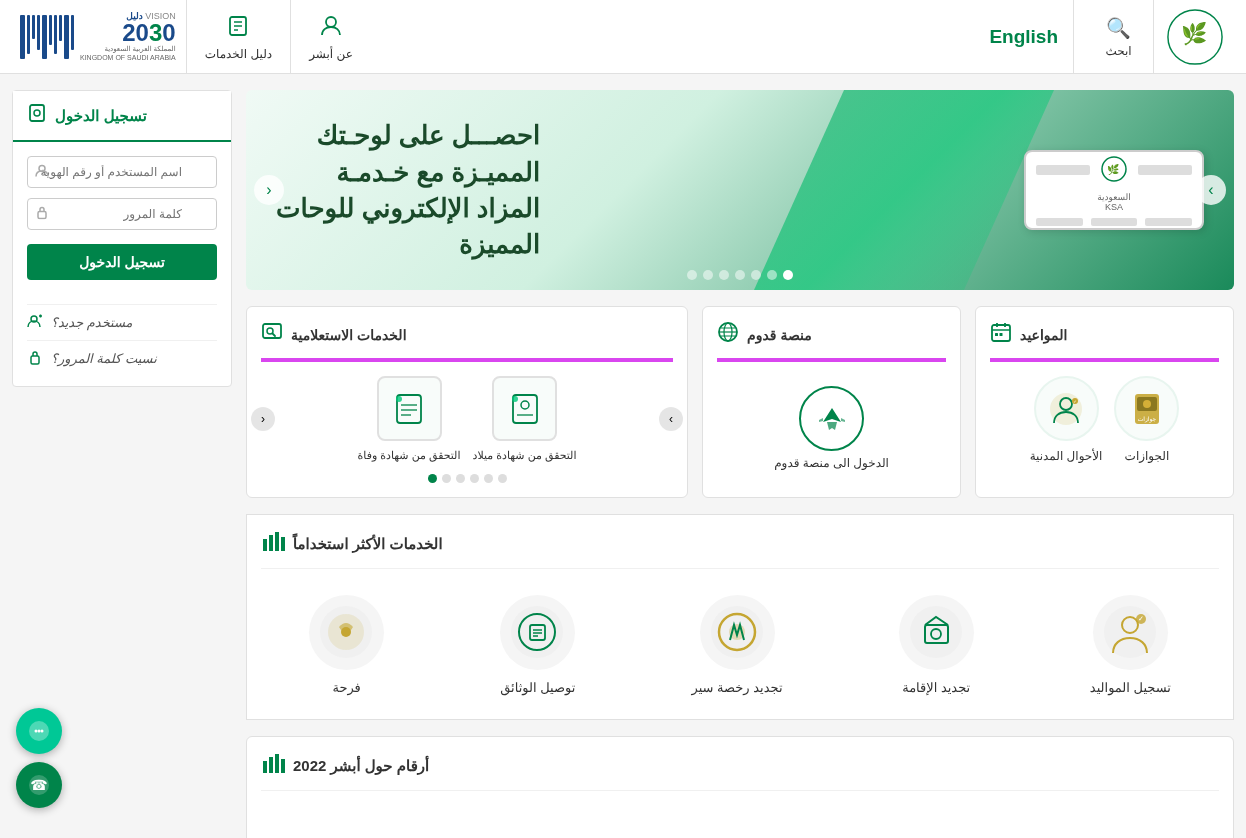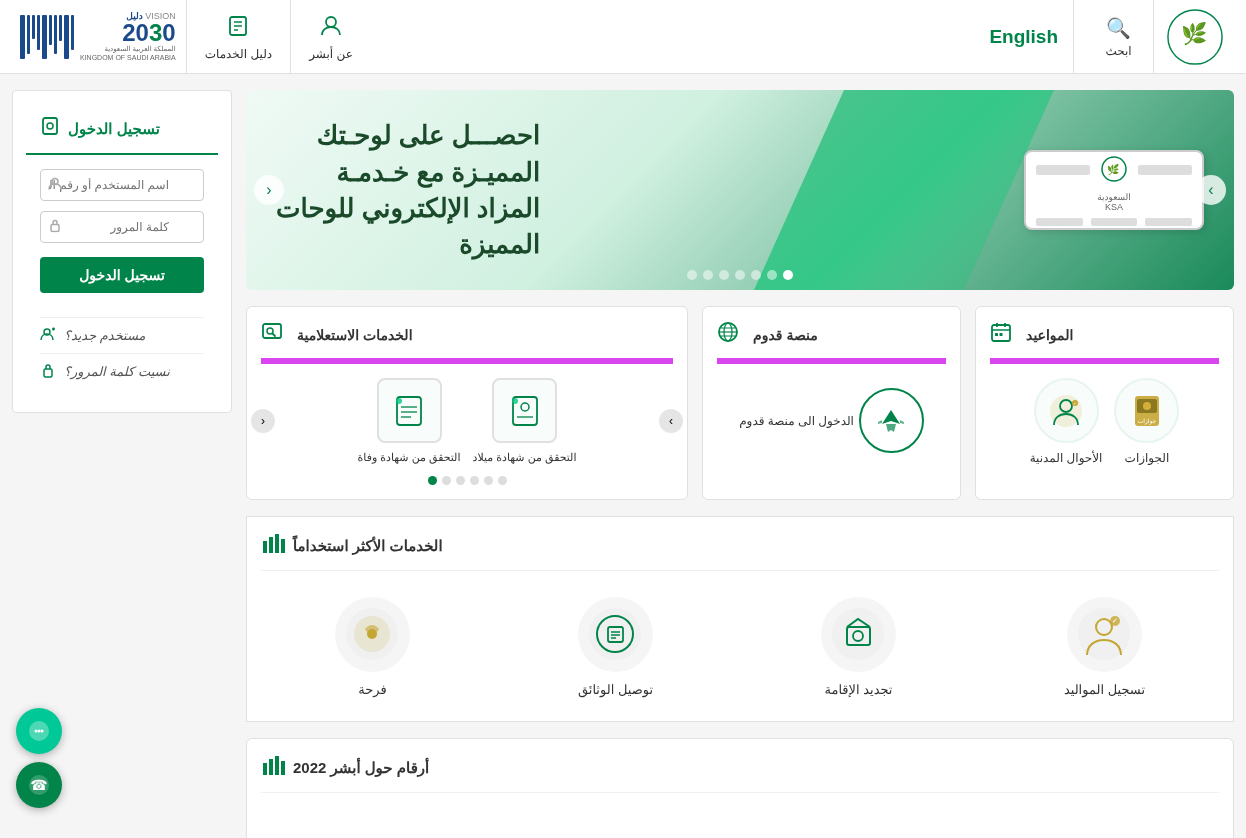--- a/index.html
+++ b/index.html
@@ -113,21 +113,21 @@
       align-items: flex-start;
     }
 
     
     .login-sidebar {
       width: 220px;
       min-width: 220px;
       background: #fff;
       border: 1px solid #e0e0e0;
       border-radius: 4px;
-      padding: 13px;
+      padding: 0;
       margin-right: 14px;
     }
     .login-title {
       background: #fff;
       color: #00844a;
       font-size: 15px;
       font-weight: bold;
       padding: 12px 14px;
       border-bottom: 2px solid #00844a;
       display: flex;
@@ -327,22 +327,22 @@
       border: 1px solid #e0e0e0;
       border-radius: 6px;
       flex: 1;
       min-width: 0;
       padding: 14px;
     }
     .card-header {
       display: flex;
       align-items: center;
       justify-content: flex-end;
-      gap: 14px;
-      border-bottom: 6px solid #d946ef;
+      gap: 8px;
+      border-bottom: 4px solid #d946ef;
       padding-bottom: 10px;
       margin-bottom: 14px;
     }
     .card-title {
       font-size: 14px;
       font-weight: bold;
       color: #333;
     }
     .card-header-icon {
       color: #00844a;
@@ -378,21 +378,21 @@
     }
     .service-item-label {
       font-size: 12px;
       color: #333;
       text-align: center;
     }
 
     
     .arrival-card .arrival-item {
       display: flex;
-      flex-direction: row;
+      flex-direction: column;
       align-items: center;
       justify-content: center;
       gap: 5px;
       padding: 10px;
       cursor: pointer;
     }
     .arrival-icon-wrap {
       width: 65px;
       height: 65px;
       border: 2px solid #00844a;
@@ -835,20 +835,31 @@
             <svg width="55" height="55" viewBox="0 0 55 55">
               <circle cx="27" cy="27" r="26" fill="#f0f0f0"></circle>
               <rect x="16" y="20" width="23" height="18" rx="2" fill="none" stroke="#00844a" stroke-width="2"></rect>
               <circle cx="27" cy="29" r="5" fill="none" stroke="#00844a" stroke-width="1.8"></circle>
               <path d="M16 20 L27 12 L39 20" fill="none" stroke="#00844a" stroke-width="2"></path>
             </svg>
           </div>
           <span class="used-service-label">تجديد الإقامة</span>
         </div>
 
+        <div class="used-service-item">
+          <div class="used-service-icon">
+            <svg width="55" height="55" viewBox="0 0 55 55">
+              <circle cx="27" cy="27" r="26" fill="#f0f0f0"></circle>
+              <circle cx="27" cy="27" r="18" fill="none" stroke="#c5a632" stroke-width="2.5"></circle>
+              <circle cx="27" cy="27" r="8" fill="#c5a632" opacity="0.3"></circle>
+              <path d="M20 35 L24 20 L27 30 L30 20 L34 35" fill="none" stroke="#00844a" stroke-width="2"></path>
+            </svg>
+          </div>
+          <span class="used-service-label">تجديد رخصة سير</span>
+        </div>
 
         <div class="used-service-item">
           <div class="used-service-icon">
             <svg width="55" height="55" viewBox="0 0 55 55">
               <circle cx="27" cy="27" r="26" fill="#f0f0f0"></circle>
               <circle cx="27" cy="27" r="18" fill="none" stroke="#00844a" stroke-width="2"></circle>
               <rect x="20" y="20" width="15" height="15" rx="2" fill="none" stroke="#00844a" stroke-width="1.8"></rect>
               <line x1="23" y1="25" x2="32" y2="25" stroke="#00844a" stroke-width="1.4"></line>
               <line x1="23" y1="28" x2="32" y2="28" stroke="#00844a" stroke-width="1.4"></line>
               <line x1="23" y1="31" x2="28" y2="31" stroke="#00844a" stroke-width="1.4"></line>

